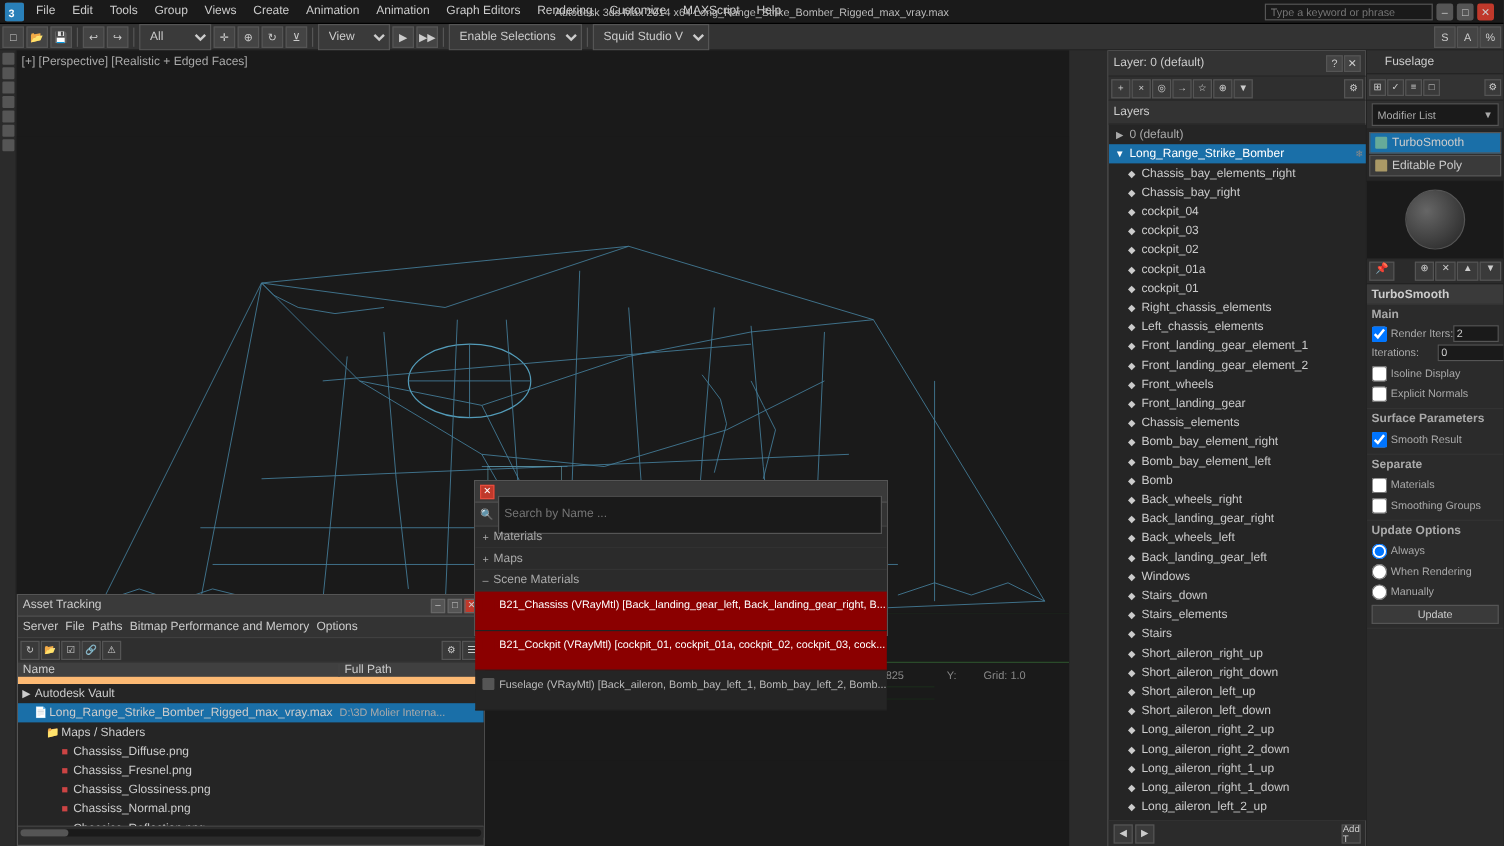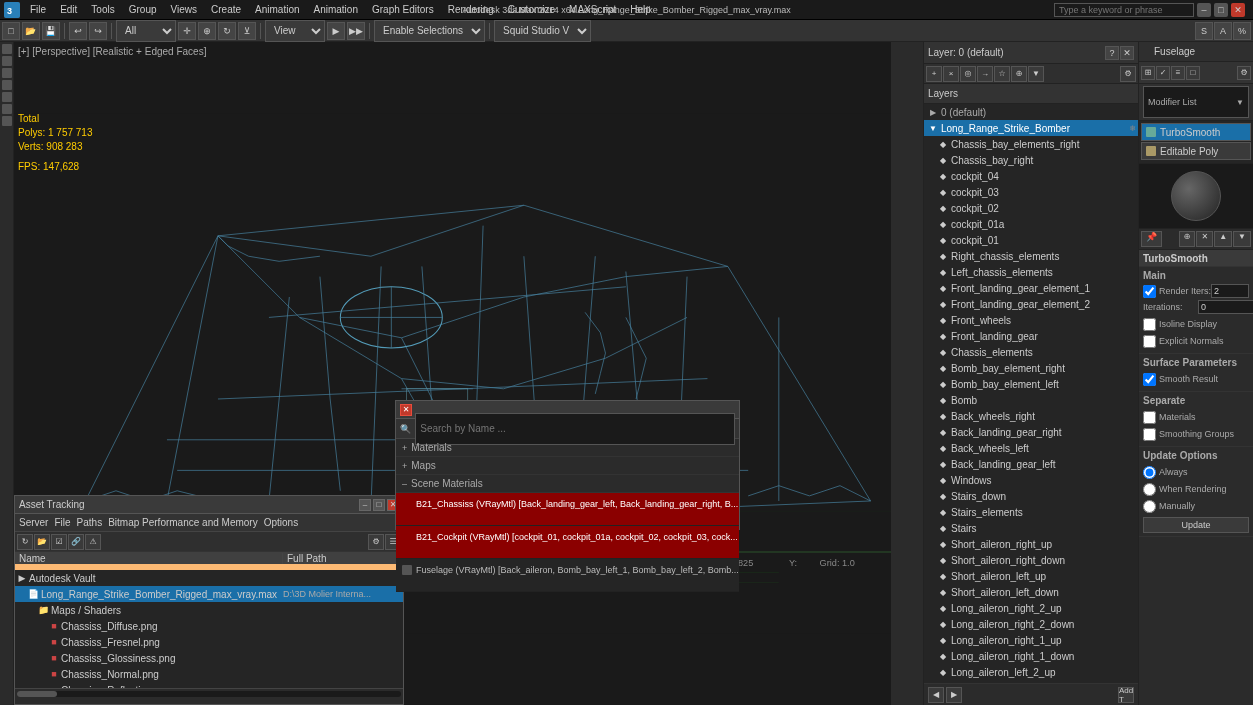--- a/index.html
+++ b/index.html
@@ -672,29 +672,20 @@
     <div class="sidebar-icon"></div>
     <div class="sidebar-icon"></div>
     <div class="sidebar-icon"></div>
     <div class="sidebar-icon"></div>
     <div class="sidebar-icon"></div>
   </div>
 
   <div class="viewport-area">
     <div class="viewport-label">[+] [Perspective] [Realistic + Edged Faces]</div>
     
-    <div class="viewport-stats">
-      <div>Total</div>
-      <div>Polys: 1 757 713</div>
-      <div>Verts: 908 283</div>
-      <div style="margin-top:6px;">
-        <span>FPS:</span>
-        <span>147,628</span>
-      </div>
-    </div>
 
     
     <svg class="viewport-svg" viewBox="0 0 860 510" xmlns="http://www.w3.org/2000/svg">
       <rect width="860" height="510" fill="#1a1a1a"></rect>
 
       <line x1="0" y1="430" x2="860" y2="430" stroke="#1f3f1f" stroke-width="0.5"></line>
       <line x1="0" y1="390" x2="860" y2="390" stroke="#1f2f1f" stroke-width="0.3"></line>
 
       <line x1="100" y1="450" x2="750" y2="450" stroke="#1a3a1a" stroke-width="0.5"></line>
       <line x1="100" y1="460" x2="750" y2="460" stroke="#1a3a1a" stroke-width="0.4"></line>
@@ -965,21 +956,21 @@
     <div style="height:22px;background:#333;display:flex;align-items:center;padding:0 2px;gap:1px;border-bottom:1px solid #222;">
       <div style="width:14px;height:14px;background:#3a3a3a;border:1px solid #555;display:flex;align-items:center;justify-content:center;font-size:8px;cursor:pointer;color:#ccc;">⊞</div>
       <div style="width:14px;height:14px;background:#3a3a3a;border:1px solid #555;display:flex;align-items:center;justify-content:center;font-size:8px;cursor:pointer;color:#ccc;">✓</div>
       <div style="width:14px;height:14px;background:#3a3a3a;border:1px solid #555;display:flex;align-items:center;justify-content:center;font-size:8px;cursor:pointer;color:#ccc;">≡</div>
       <div style="width:14px;height:14px;background:#3a3a3a;border:1px solid #555;display:flex;align-items:center;justify-content:center;font-size:8px;cursor:pointer;color:#ccc;">□</div>
       <div style="flex:1;"></div>
       <div style="width:14px;height:14px;background:#3a3a3a;border:1px solid #555;display:flex;align-items:center;justify-content:center;font-size:8px;cursor:pointer;color:#ccc;">⚙</div>
     </div>
 
     <div style="padding:2px 4px;background:#2f2f2f;border-bottom:1px solid #222;">
-      <div style="height:32px;background:#1a1a1a;border:1px solid #555;display:flex;align-items:center;padding:0 4px;cursor:pointer;">
+      <div style="height:19px;background:#1a1a1a;border:1px solid #555;display:flex;align-items:center;padding:0 4px;cursor:pointer;">
         <span style="font-size:9px;color:#aaa;flex:1;">Modifier List</span>
         <span style="font-size:8px;color:#aaa;">▼</span>
       </div>
     </div>
 
     <div class="modifier-list-area">
       <div class="modifier-item selected">
         <div class="modifier-item-icon"></div>
         <span>TurboSmooth</span>
       </div>

